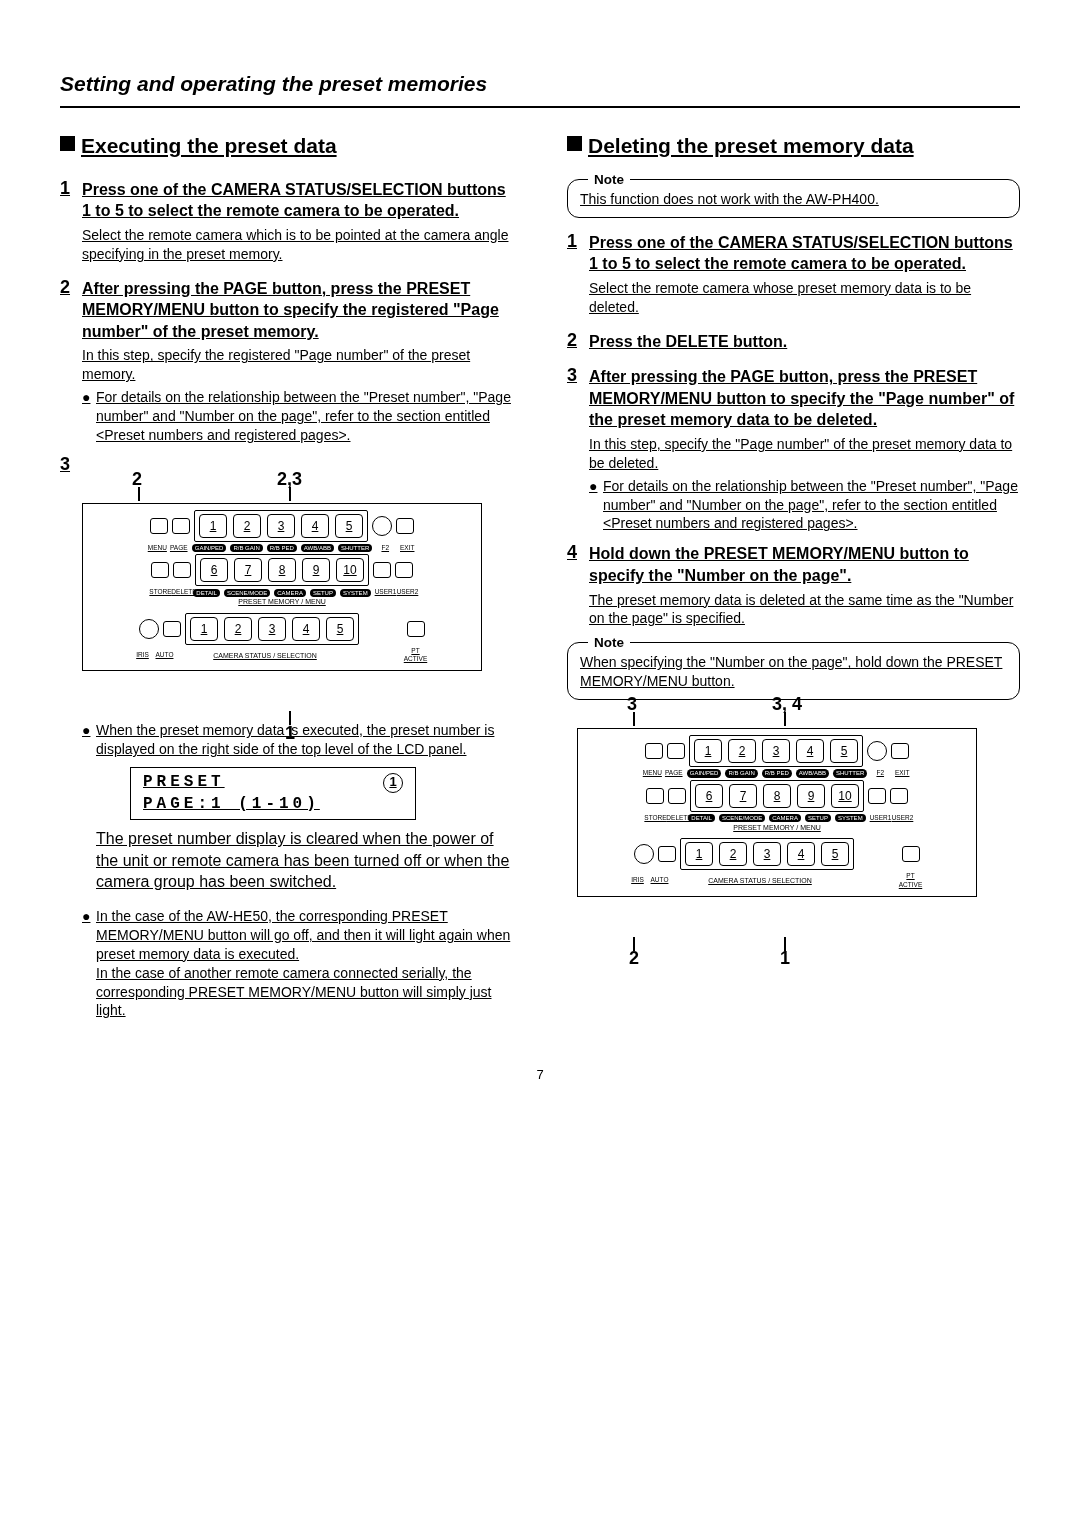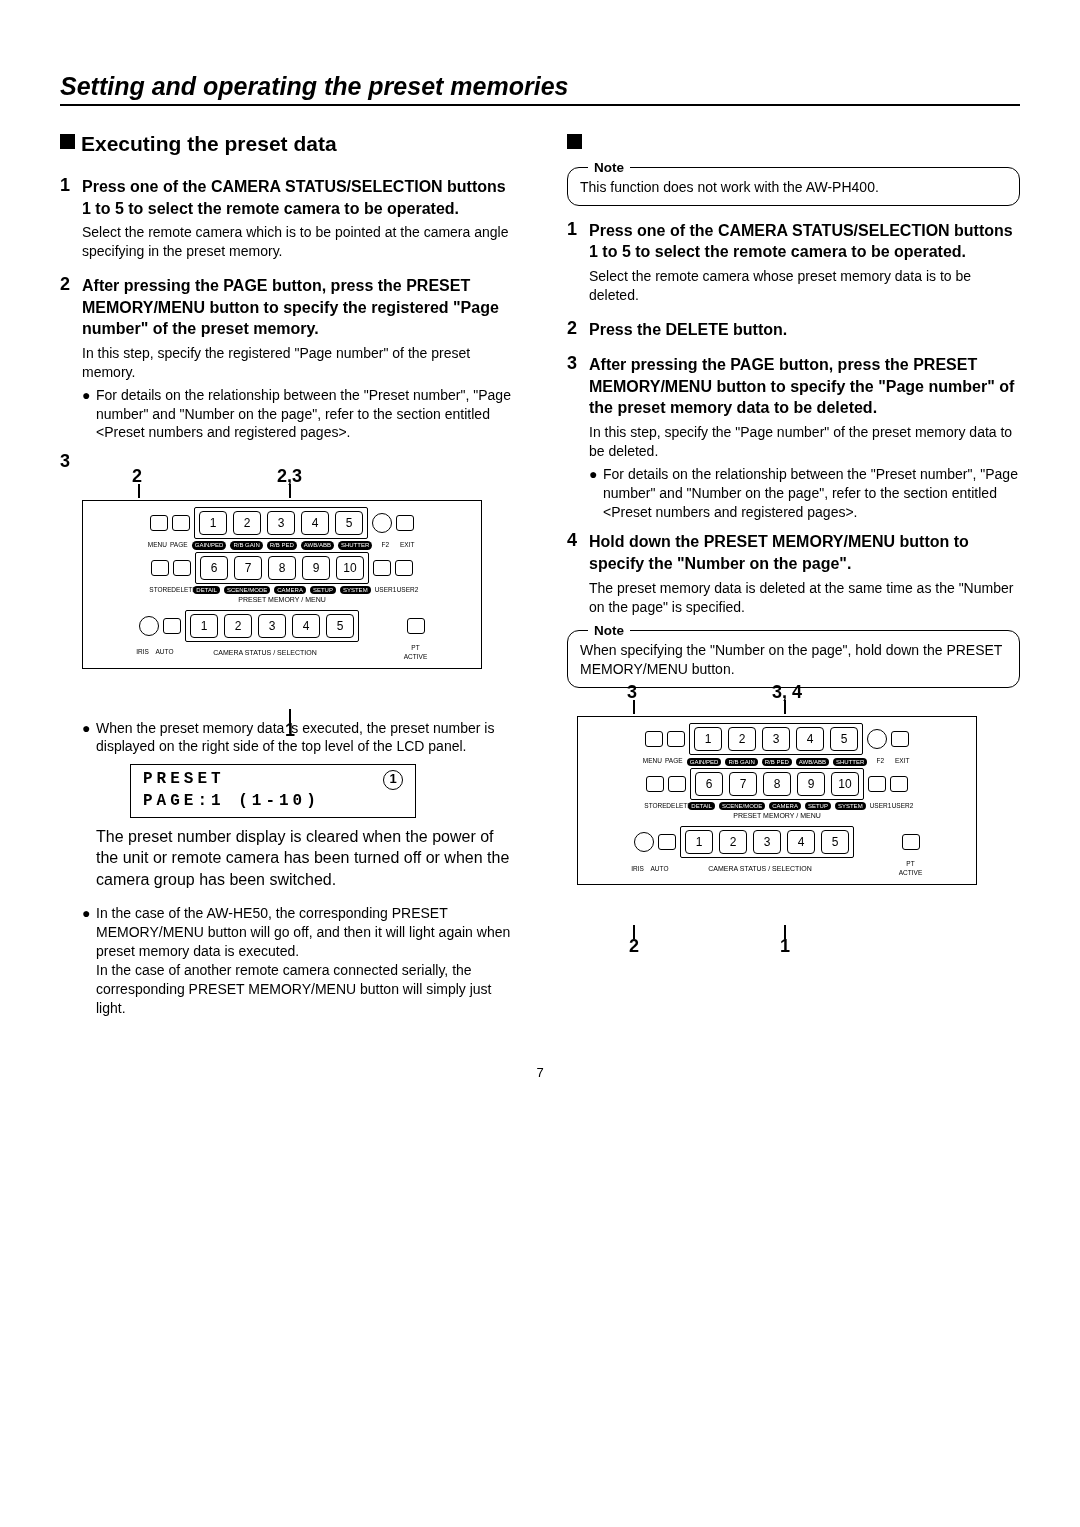--- a/index.html
+++ b/index.html
@@ -7,28 +7,29 @@
     background: #fff;
     margin: 0;
     padding: 70px 60px 40px 60px;
     color: #000;
     font-size: 14.5px;
     line-height: 1.35;
   }
   .page-title {
     font-style: italic;
     font-weight: bold;
-    font-size: 25px;
+    font-size: 21px;
     border-bottom: 2px solid #000;
-    padding-bottom: 0;
+    padding-bottom: 8px;
     margin-bottom: 24px;
   }
   .columns {
     display: flex;
     gap: 54px;
+    text-decoration: underline;
   }
   .col {
     flex: 1;
     min-width: 0;
   }
   .section-heading {
     display: flex;
     align-items: flex-start;
     font-weight: bold;
     font-size: 21px;
@@ -343,20 +344,21 @@
     <div class="outer-bullet" style="margin-top:14px;white-space:pre-line;">
       <span class="dot">●</span>
       <span>In the case of the AW-HE50, the corresponding PRESET MEMORY/MENU button will go off, and then it will light again when preset memory data is executed.
 In the case of another remote camera connected serially, the corresponding PRESET MEMORY/MENU button will simply just light.</span>
     </div>
   </div>
 
   <div class="col">
     <div class="section-heading">
       <span class="square"></span>
+      <span>Deleting the preset memory data</span>
     </div>
 
     <div class="note-box">
       <span class="note-label">Note</span>
       <span>This function does not work with the AW-PH400.</span>
     </div>
 
     <div class="step">
       <div class="step-num">1</div>
       <div class="step-body">

